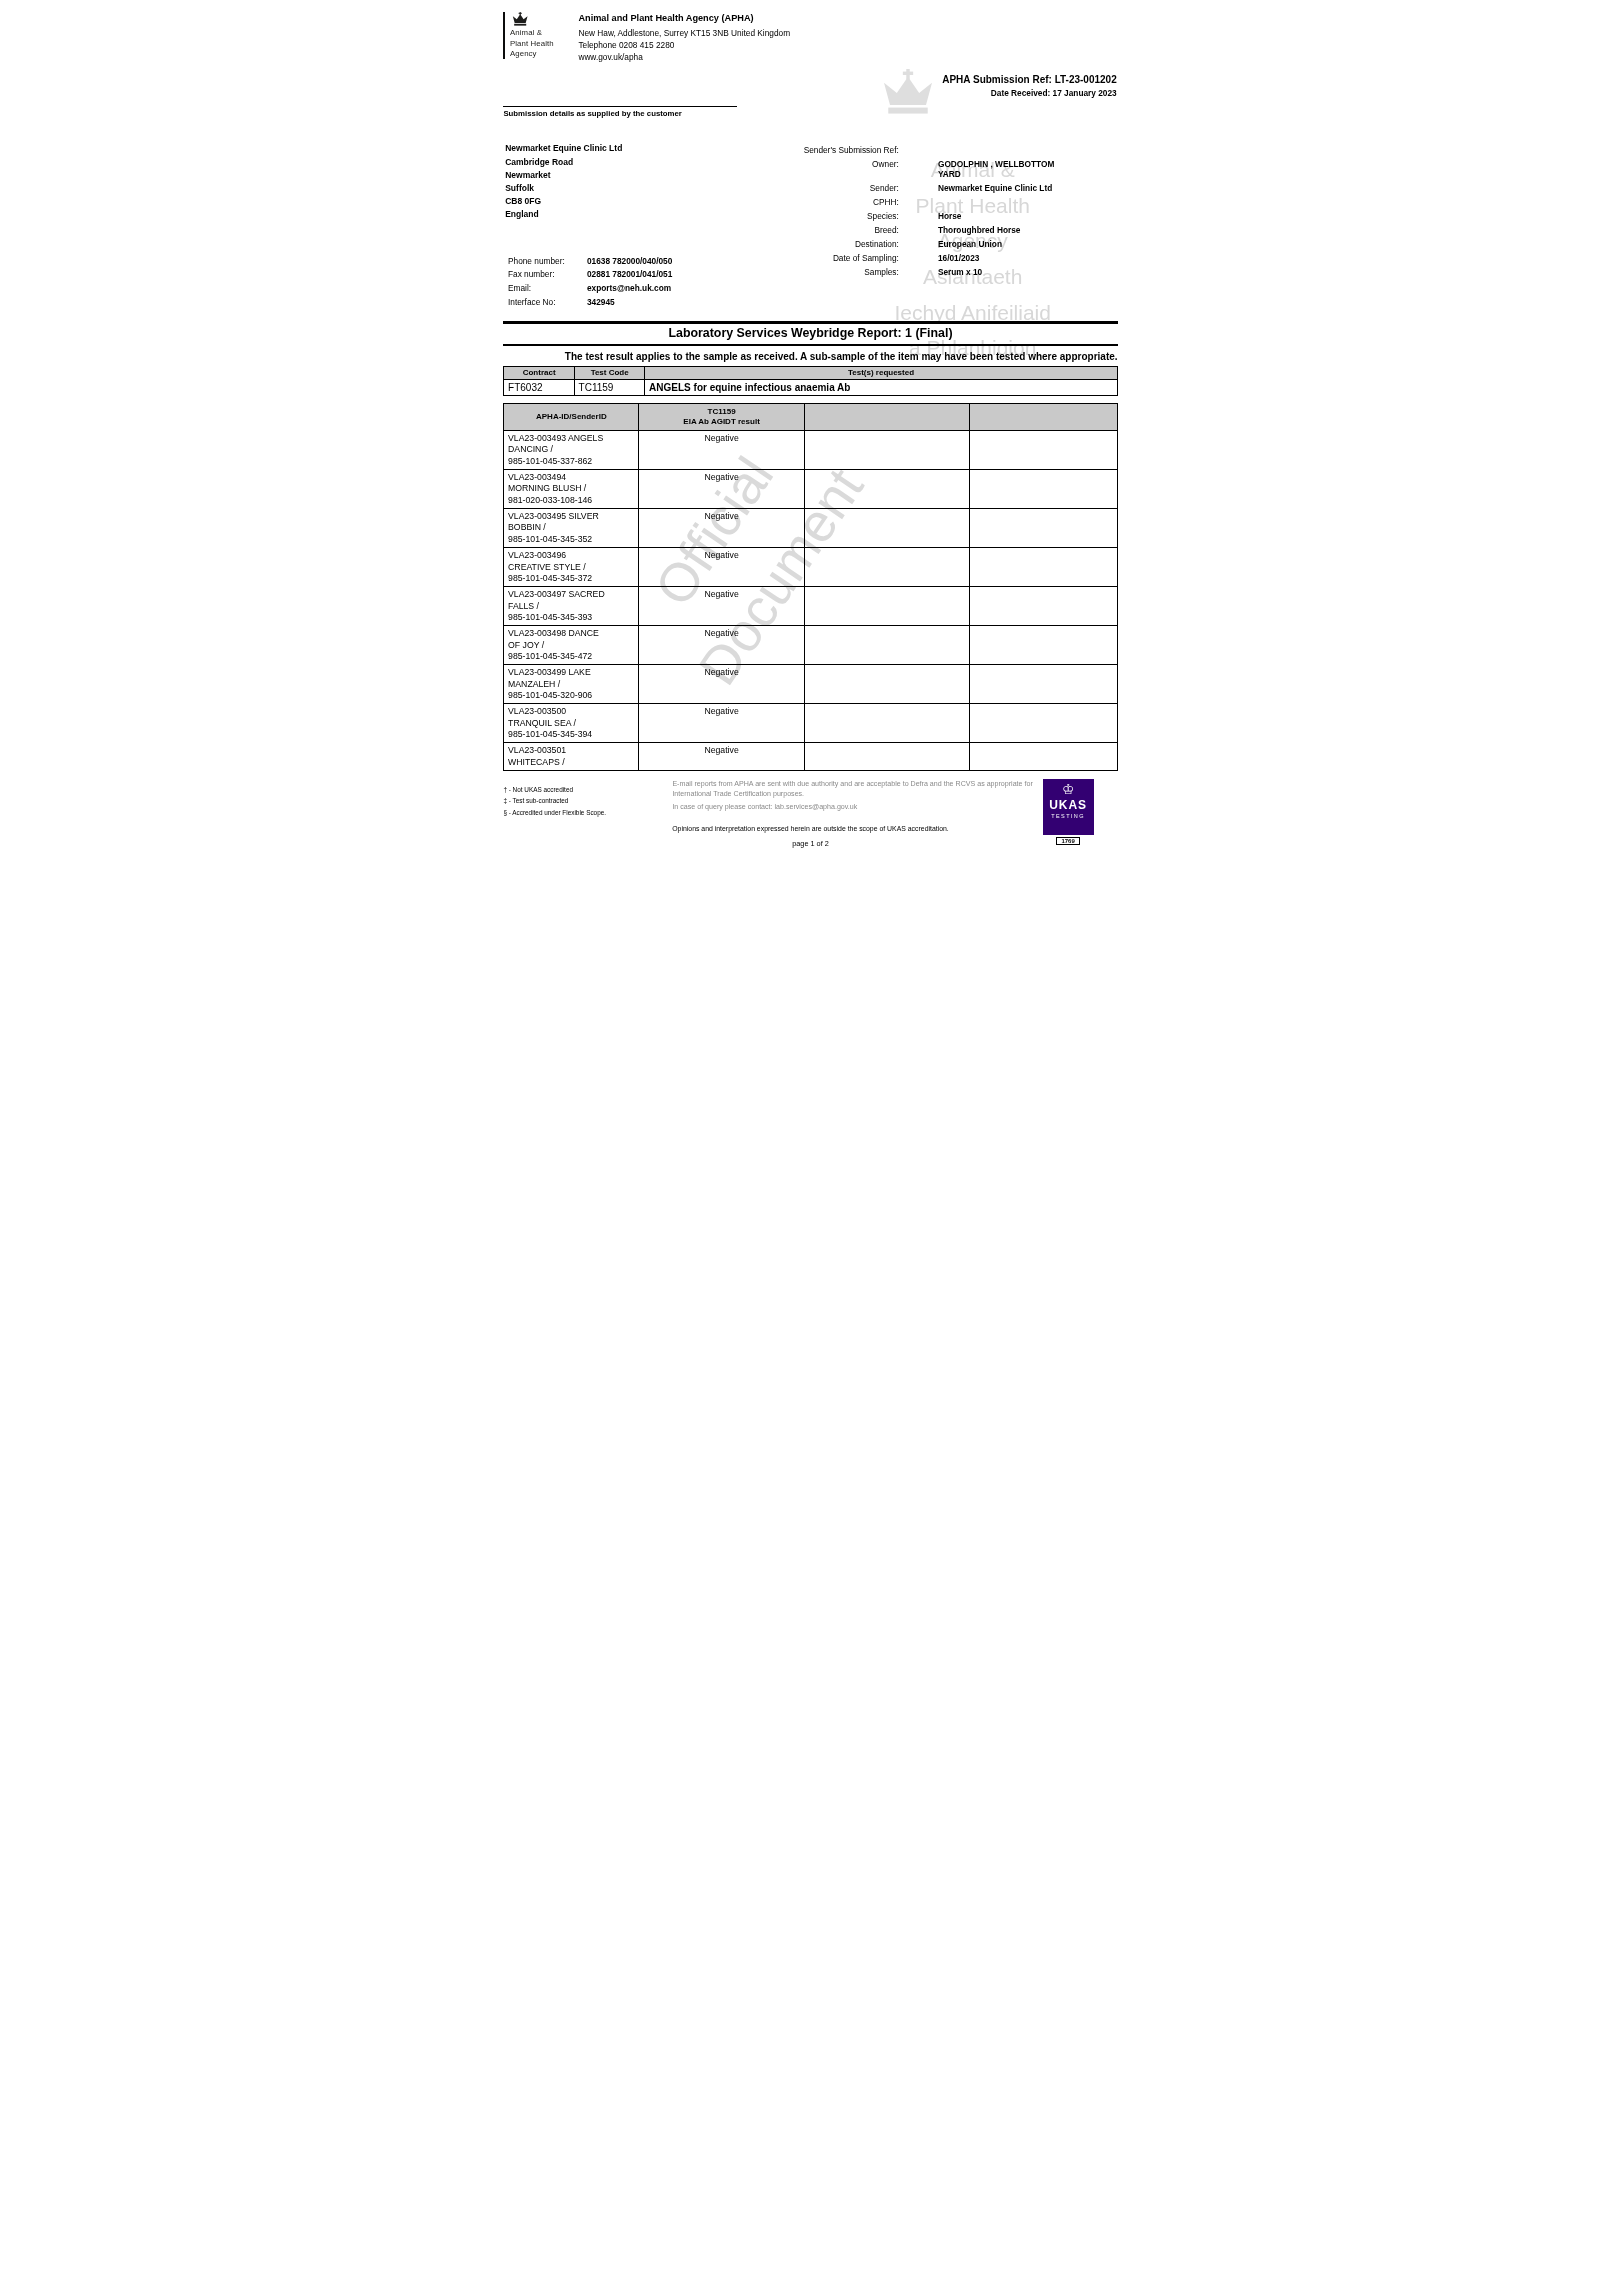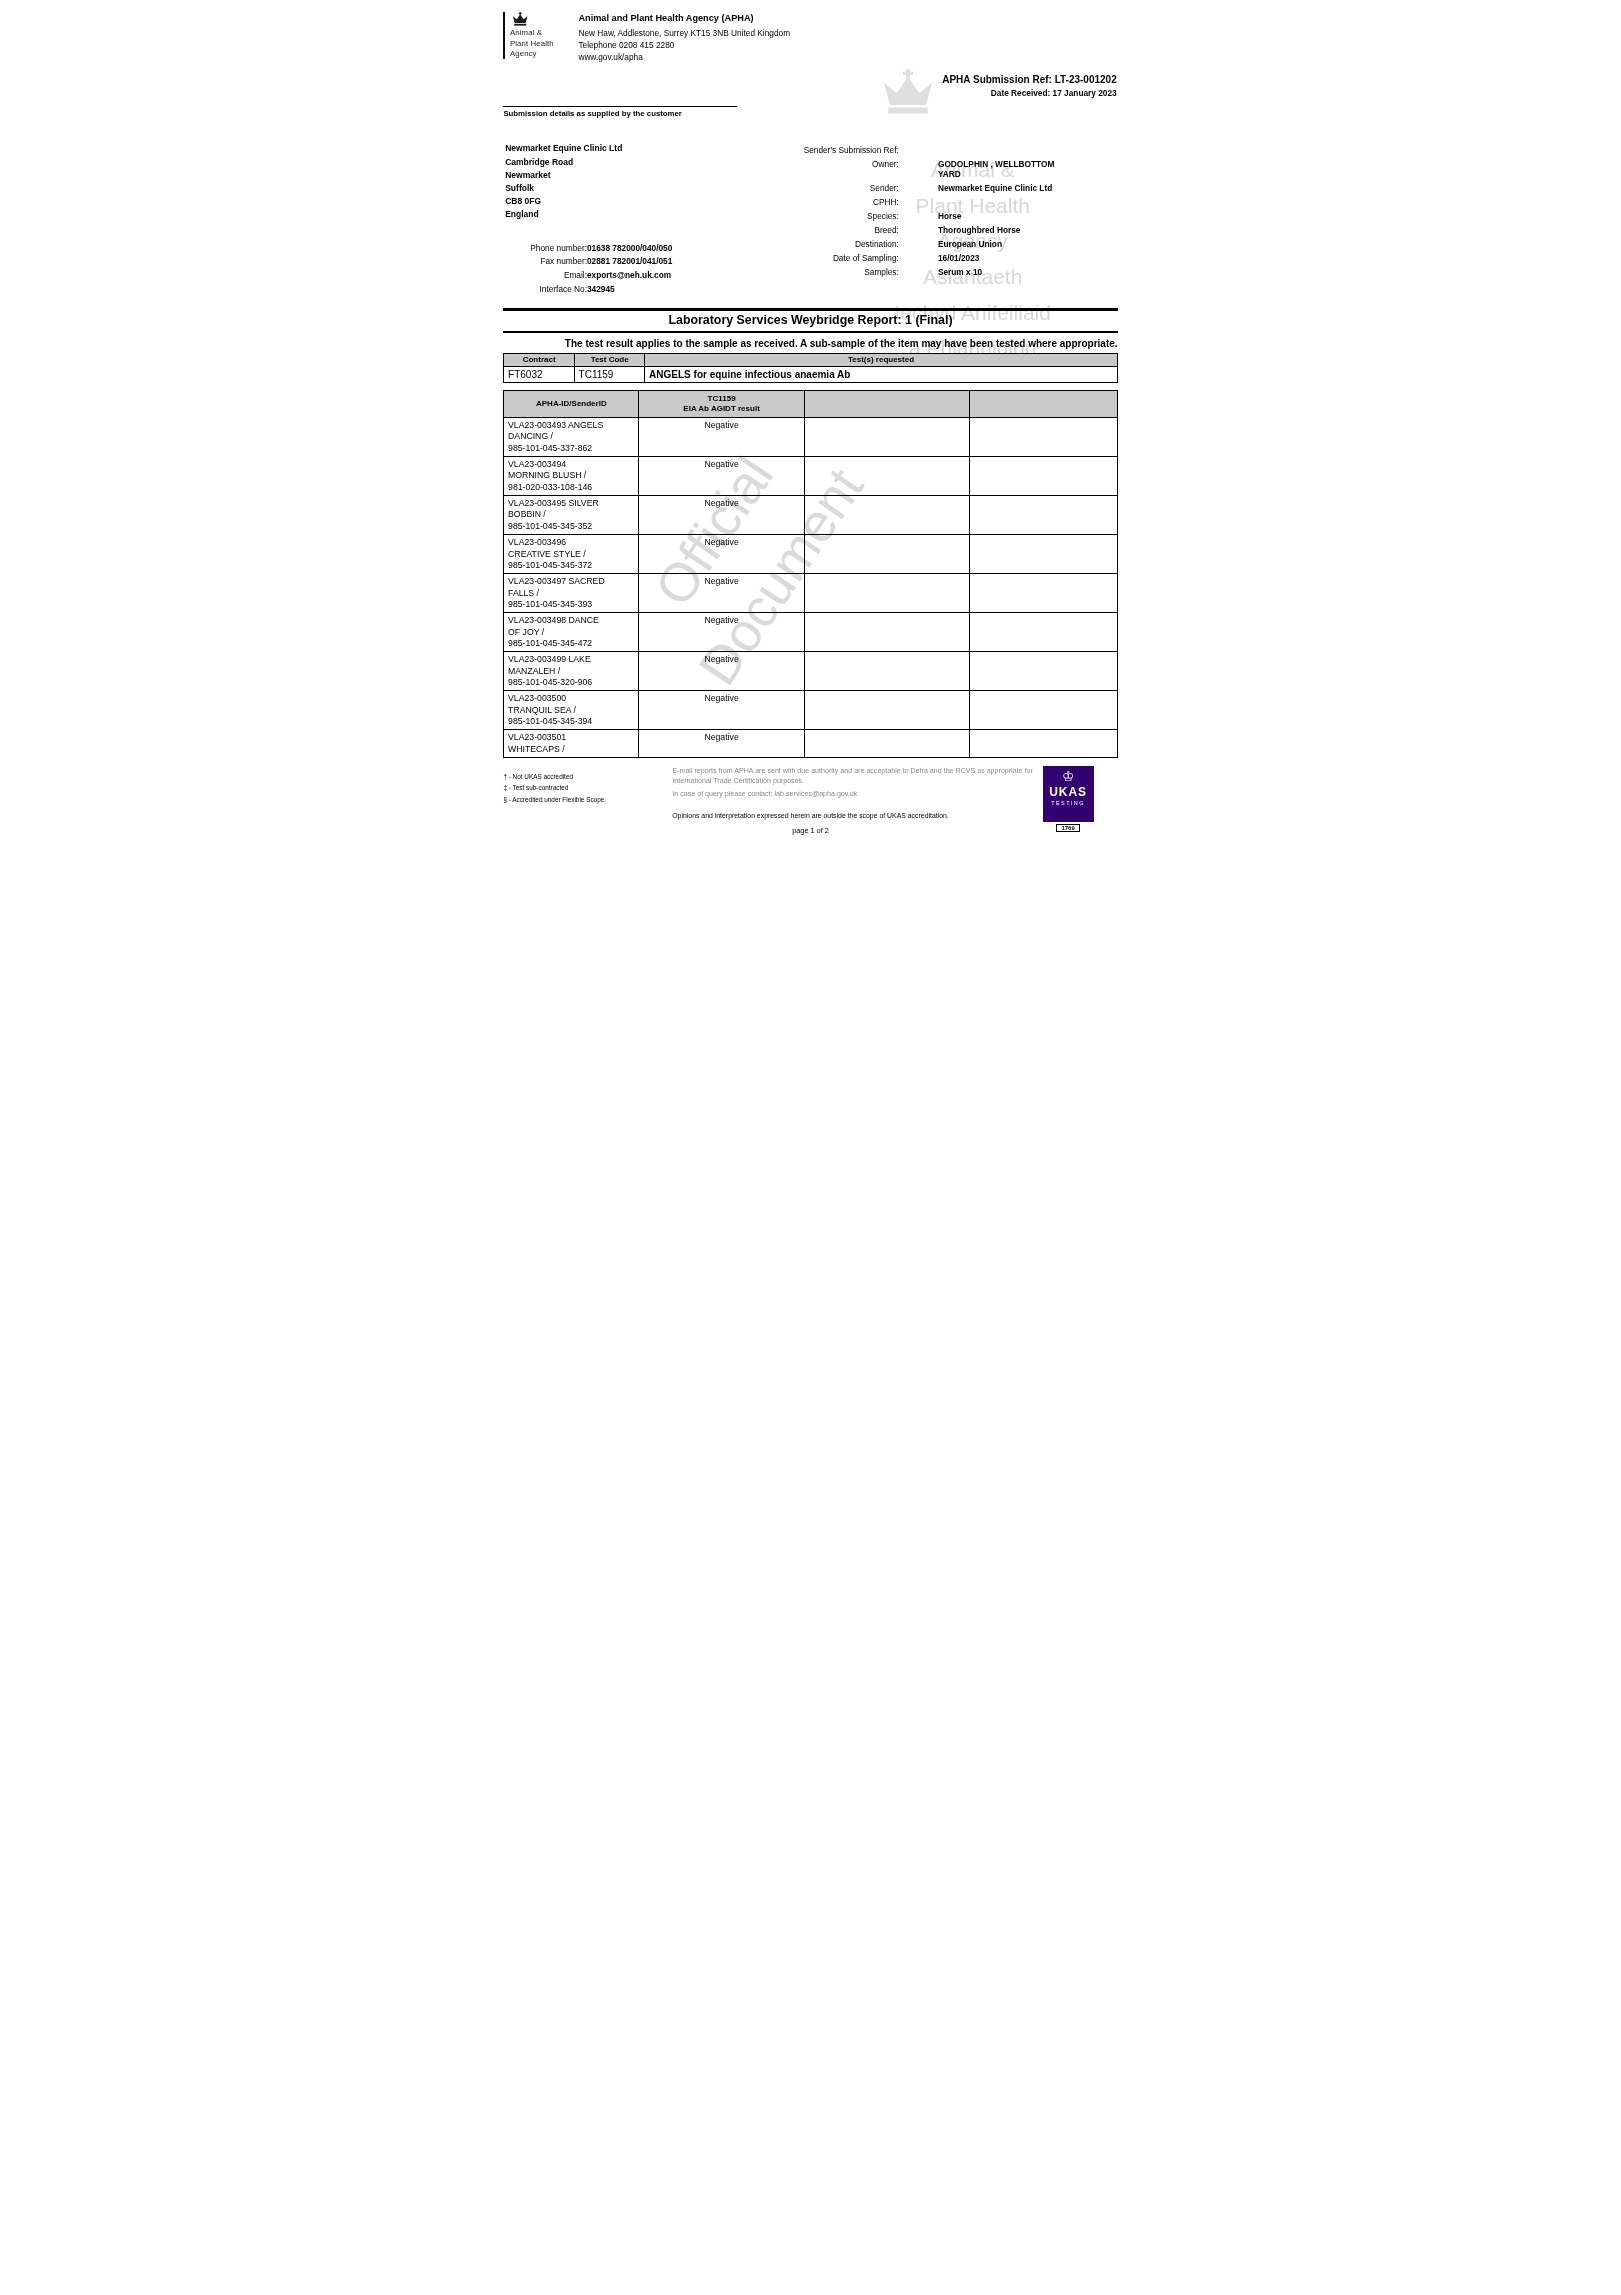--- a/index.html
+++ b/index.html
@@ -51,21 +51,21 @@
   
   .section-heading {
     margin-top:7.3px; width:234px;
     border-top:1.4px solid #000; padding-top:2.8px;
     font-size:7.8px; font-weight:bold;
   }
 
   .mid { position:relative; display:flex; margin-top:24px; }
   .cust-col { width:46%; padding-left:1.8px; }
   .cust-address { font-size:8.5px; font-weight:bold; line-height:1.55; }
-  .contact-block { margin-top:20px; padding-left:2.8px;text-align:right; }
+  .contact-block { margin-top:33px; padding-left:2.8px; }
   .contact-row { display:flex; font-size:8.3px; line-height:1.65; }
   .contact-label { width:79px; }
   .contact-value { font-weight:bold; }
 
   .details-col { width:54%; padding-top:2.8px; }
   .detail-row { display:flex; margin-bottom:3.7px;gap:35px; }
   .detail-label { width:117px; text-align:right; font-size:8.3px; padding-right:4.1px; }
   .detail-value { width:125px; font-size:8.3px; font-weight:bold; line-height:1.25; }
 
   

